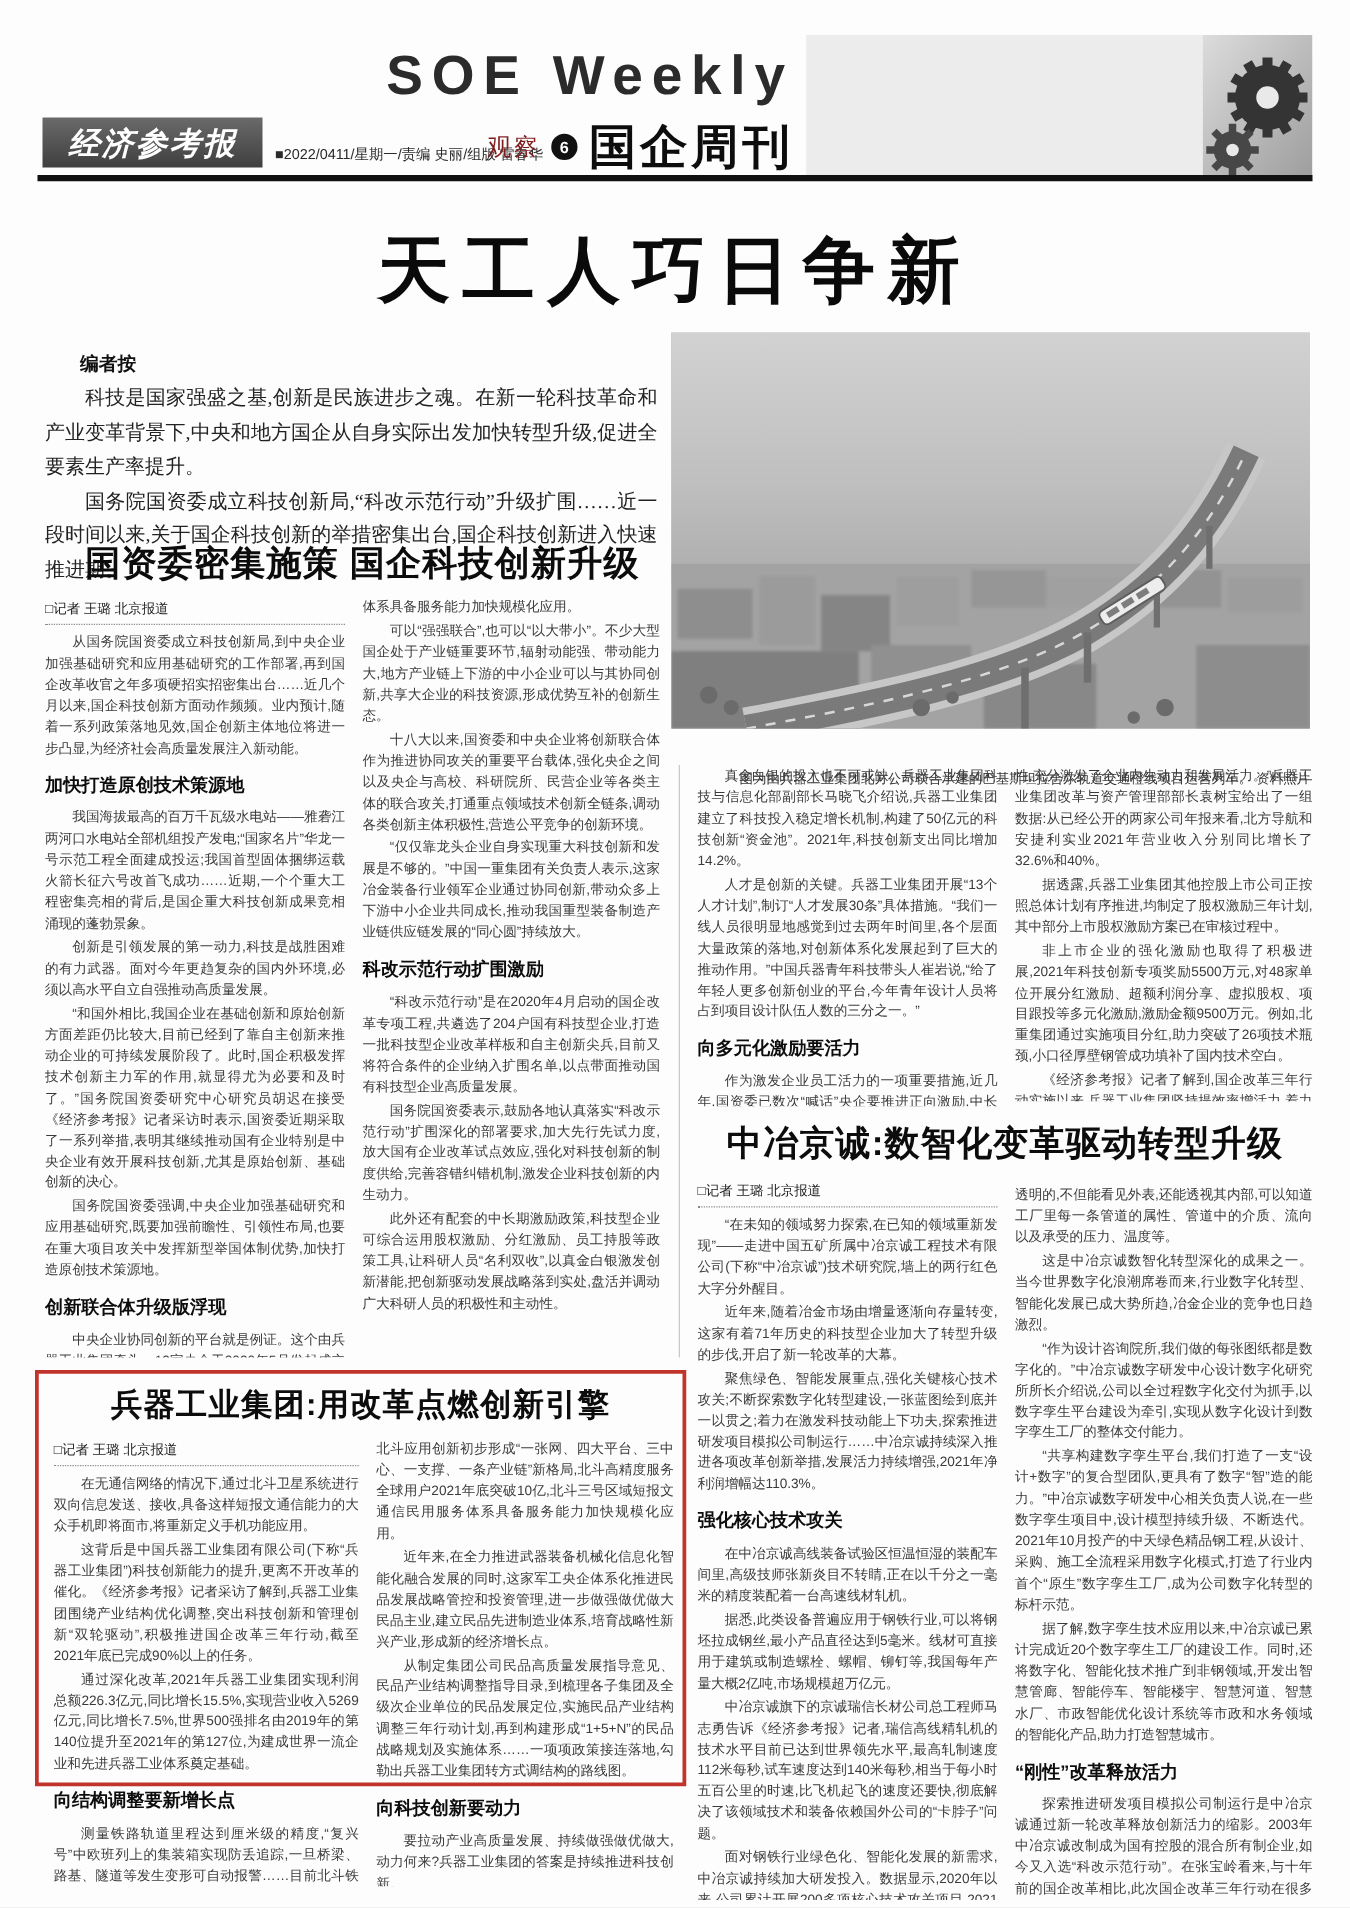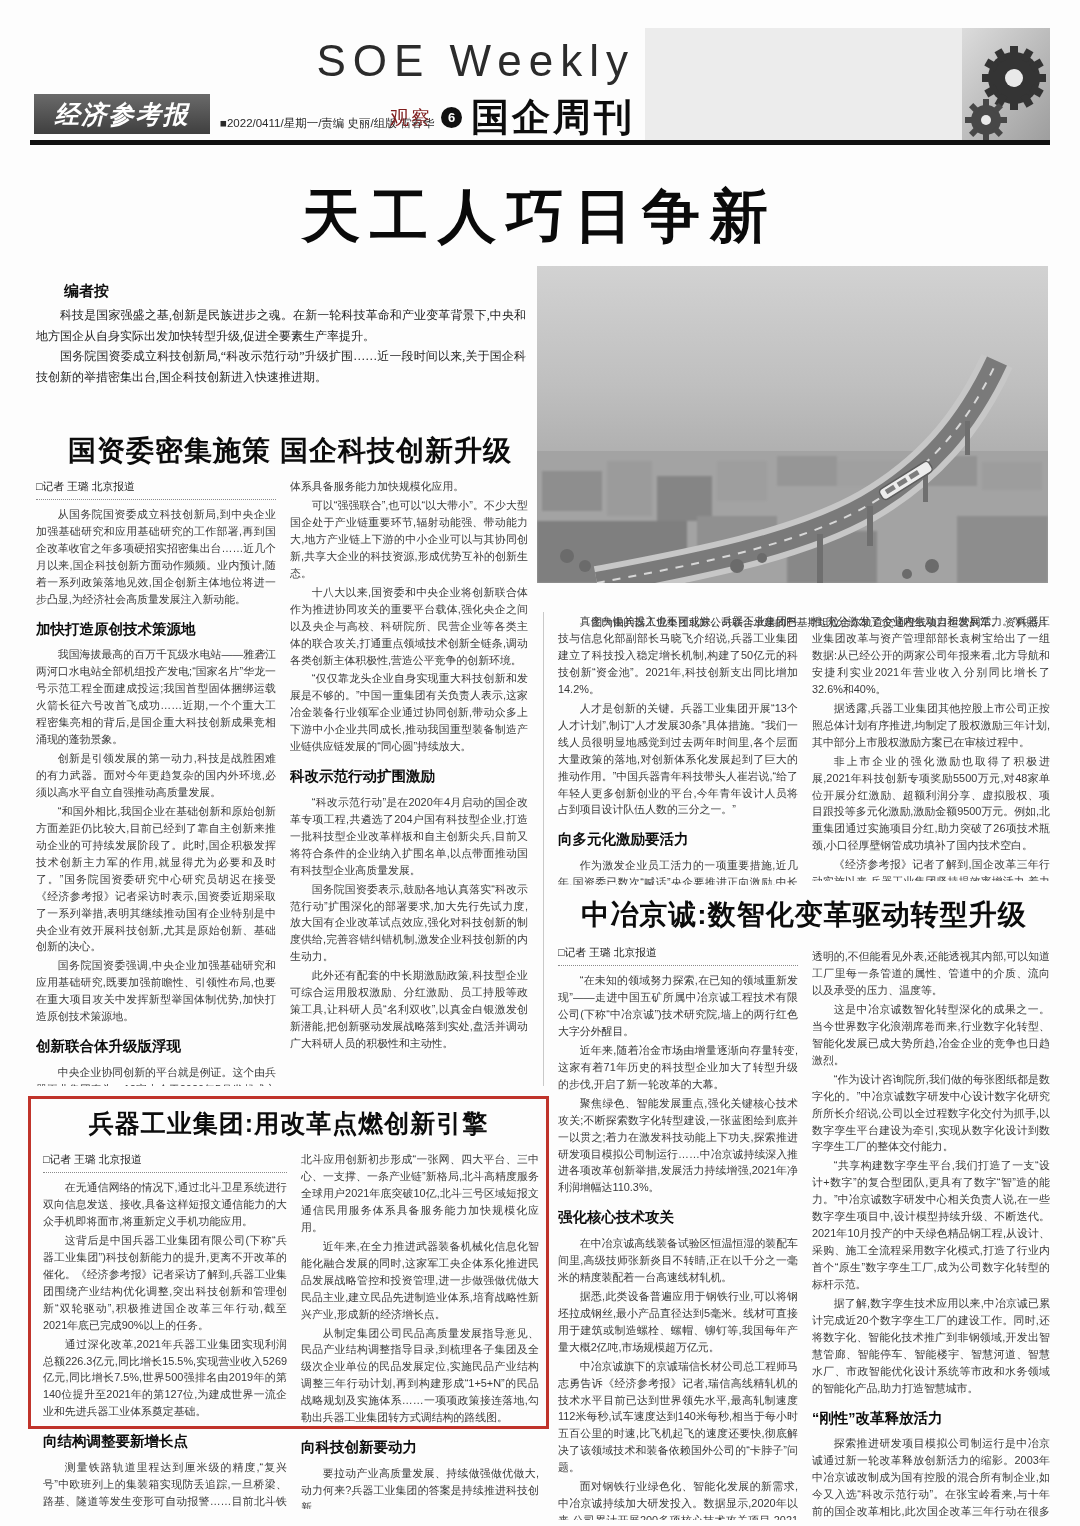--- a/index.html
+++ b/index.html
@@ -6,35 +6,35 @@
   .page{position:relative;width:1080px;height:1526px;margin:0 auto;background:#fdfdfd;
         font-family:"Liberation Sans",sans-serif;overflow:hidden;color:#2d2d2d;}
   
   .hdr-rule{position:absolute;left:30px;right:30px;top:140px;height:5px;background:#111;}
   .masthead{position:absolute;left:34px;top:94px;width:176px;height:40px;
             background:linear-gradient(#6a6a6a,#3f3f3f);display:flex;align-items:center;justify-content:center;}
   .masthead span{font-family:"Liberation Serif",serif;font-style:italic;font-weight:700;
                  color:#fff;font-size:25px;letter-spacing:2px;}
   .dateline{position:absolute;left:220px;top:116px;font-size:11.5px;color:#2a2a2a;}
   .hdr-right{position:absolute;left:645px;top:28px;width:405px;height:112px;background:#ececec;}
-  .soe{position:absolute;right:445px;top:36px;font-size:44px;font-weight:400;letter-spacing:7px;color:#2b2b2b;}
+  .soe{position:absolute;right:445px;top:36px;font-size:44px;font-weight:700;letter-spacing:7px;color:#2b2b2b;}
   .sec-line{position:absolute;right:445px;top:92px;display:flex;align-items:center;gap:9px;}
   .sec-guancha{font-size:19px;color:#7f1d1d;letter-spacing:2px;}
   .sec-num{display:inline-flex;width:21px;height:21px;border-radius:50%;background:#111;color:#fff;
            font-size:13px;font-weight:700;align-items:center;justify-content:center;}
   .sec-cn{font-size:38px;font-weight:900;color:#0d0d0d;letter-spacing:3px;}
   .gearbox{position:absolute;left:962px;top:28px;width:88px;height:112px;overflow:hidden;}
   
   .banner{position:absolute;left:0;top:178px;width:1080px;text-align:center;
           font-size:58px;font-weight:900;letter-spacing:10px;color:#0a0a0a;}
   
   .ednote{position:absolute;left:36px;top:282px;width:490px;font-family:"Liberation Serif",serif;}
   .ednote .lbl{font-family:"Liberation Sans",sans-serif;font-weight:700;font-size:15px;color:#111;
                margin:0 0 4px 28px;}
-  .ednote p{margin:0;font-size:12px;line-height:1.72;text-indent:2em;color:#222;text-align:justify;}
+  .ednote p{margin:0;font-size:16px;line-height:1.72;text-indent:2em;color:#222;text-align:justify;}
   
   .photo{position:absolute;left:537px;top:266px;width:511px;height:317px;background:#bbb;overflow:hidden;}
   .caption{position:absolute;left:537px;top:589px;width:511px;font-size:10.8px;color:#333;text-align:right;margin-top:27px;}
   
   .art-head{position:absolute;text-align:center;font-weight:800;color:#0c0c0c;letter-spacing:1px;}
   .byline{position:absolute;font-size:10.8px;color:#1c1c1c;border-bottom:1px dotted #8a8a8a;padding-bottom:5px;}
   .col{position:absolute;font-size:10.9px;line-height:1.555;text-align:justify;color:#3a3a3a;overflow:hidden;}
   .para{text-indent:2em;margin:0 0 2px;}
   .para.cont{text-indent:0;}
   .subhead{font-size:14.5px;font-weight:700;color:#0d0d0d;margin:10px 0 6px;text-indent:0;}

